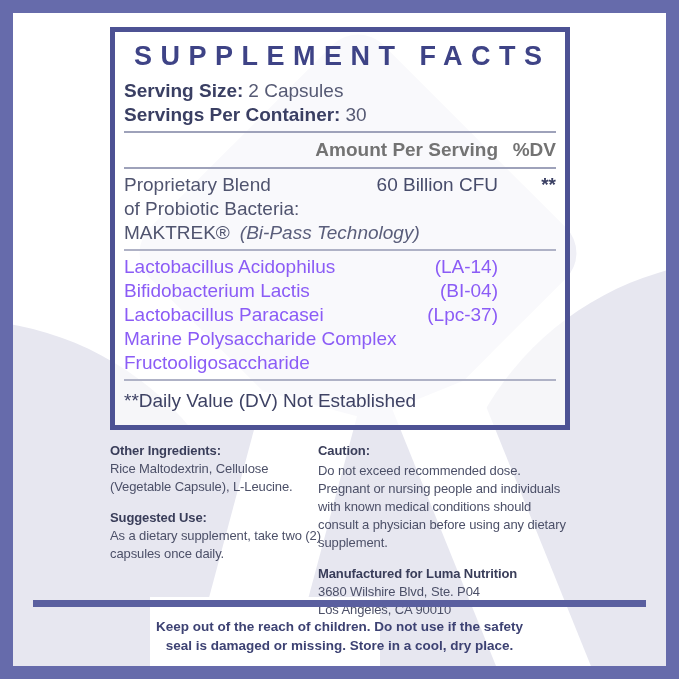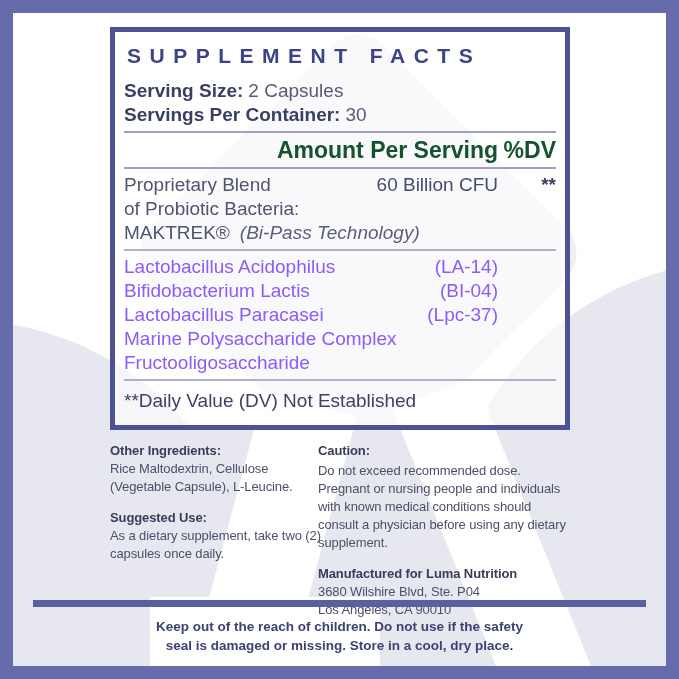--- a/index.html
+++ b/index.html
@@ -23,29 +23,29 @@
   .strip-white{left:137px;top:584px;width:230px;height:69px;background:#ffffff;}
 
   
   .panel{
     position:absolute;left:97px;top:14px;width:460px;height:403px;
     box-sizing:border-box;border:5px solid #4D5294;
     background:rgba(255,255,255,0.62);
     padding:5px 9px 0 9px;overflow:hidden;
   }
   .panel-title{
-    font-weight:bold;font-size:21px;line-height:34px;letter-spacing:8.5px;
-    color:#3E4386;margin:2px 0 6px 3px;white-space:nowrap;
+    font-weight:bold;font-size:27px;line-height:34px;letter-spacing:8.5px;
+    color:#3E4386;margin:2px 0 6px 10px;white-space:nowrap;
   }
   .serving-line{font-size:19px;line-height:24px;color:#565A74;}
   .serving-line .lbl{font-weight:bold;color:#3A3F63;margin-right:5px;}
   .rule{height:2px;background:#9EA2BA;margin:4px 0;}
   .rule.light{background:#AFB2C6;}
   .grid-row{display:grid;grid-template-columns:1fr auto 58px;align-items:baseline;}
-  .hdr-row{font-weight:bold;font-size:23px;line-height:26px;color:#14532d;}
+  .hdr-row{font-weight:bold;font-size:19px;line-height:26px;color:#737373;}
   .hdr-row .mid{text-align:right;}
   .hdr-row .dv{text-align:right;}
   .body-txt{font-size:19px;line-height:24px;color:#50546F;}
   .blend-row .mid{color:#474C6B;}
   .blend-row .dv{text-align:right;color:#3A3F63;font-weight:bold;}
   .italic{font-style:italic;color:#5A5E7B;margin-left:10px;}
   .list-row{font-size:19px;line-height:24px;color:#8b5cf6;}
   .list-row .code{text-align:right;}
   .footnote{font-size:19px;line-height:24px;color:#3E4264;padding-top:4px;}
 

